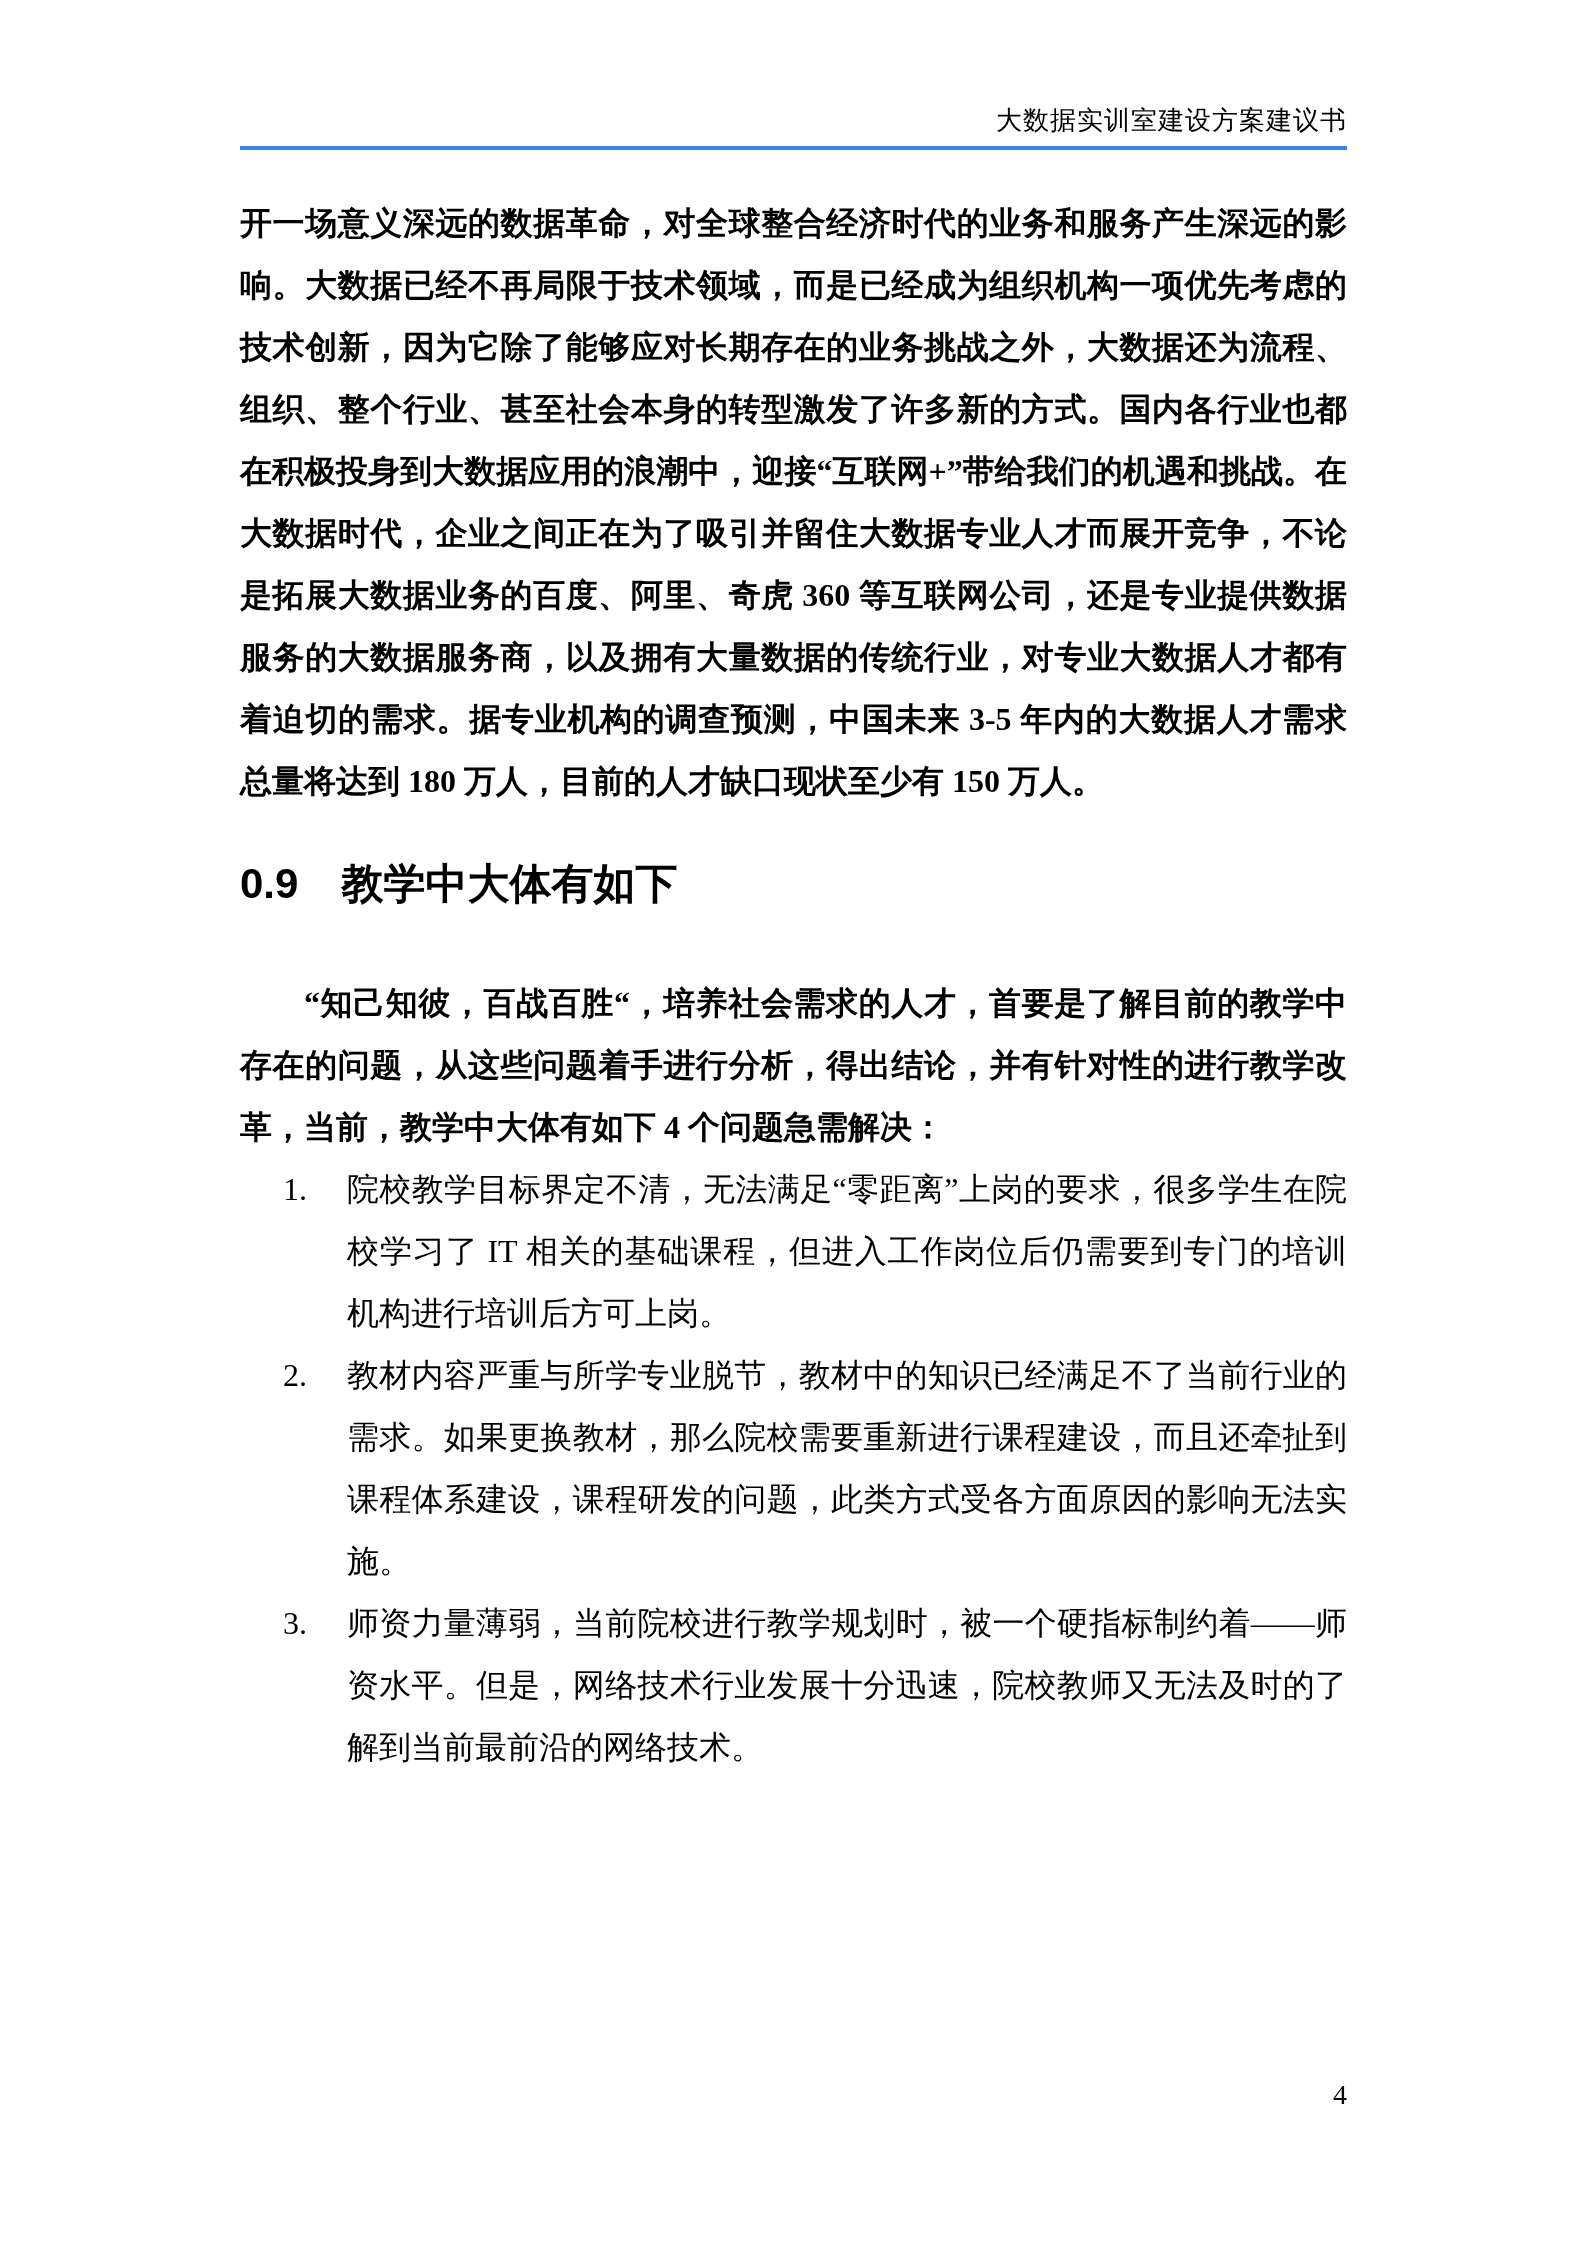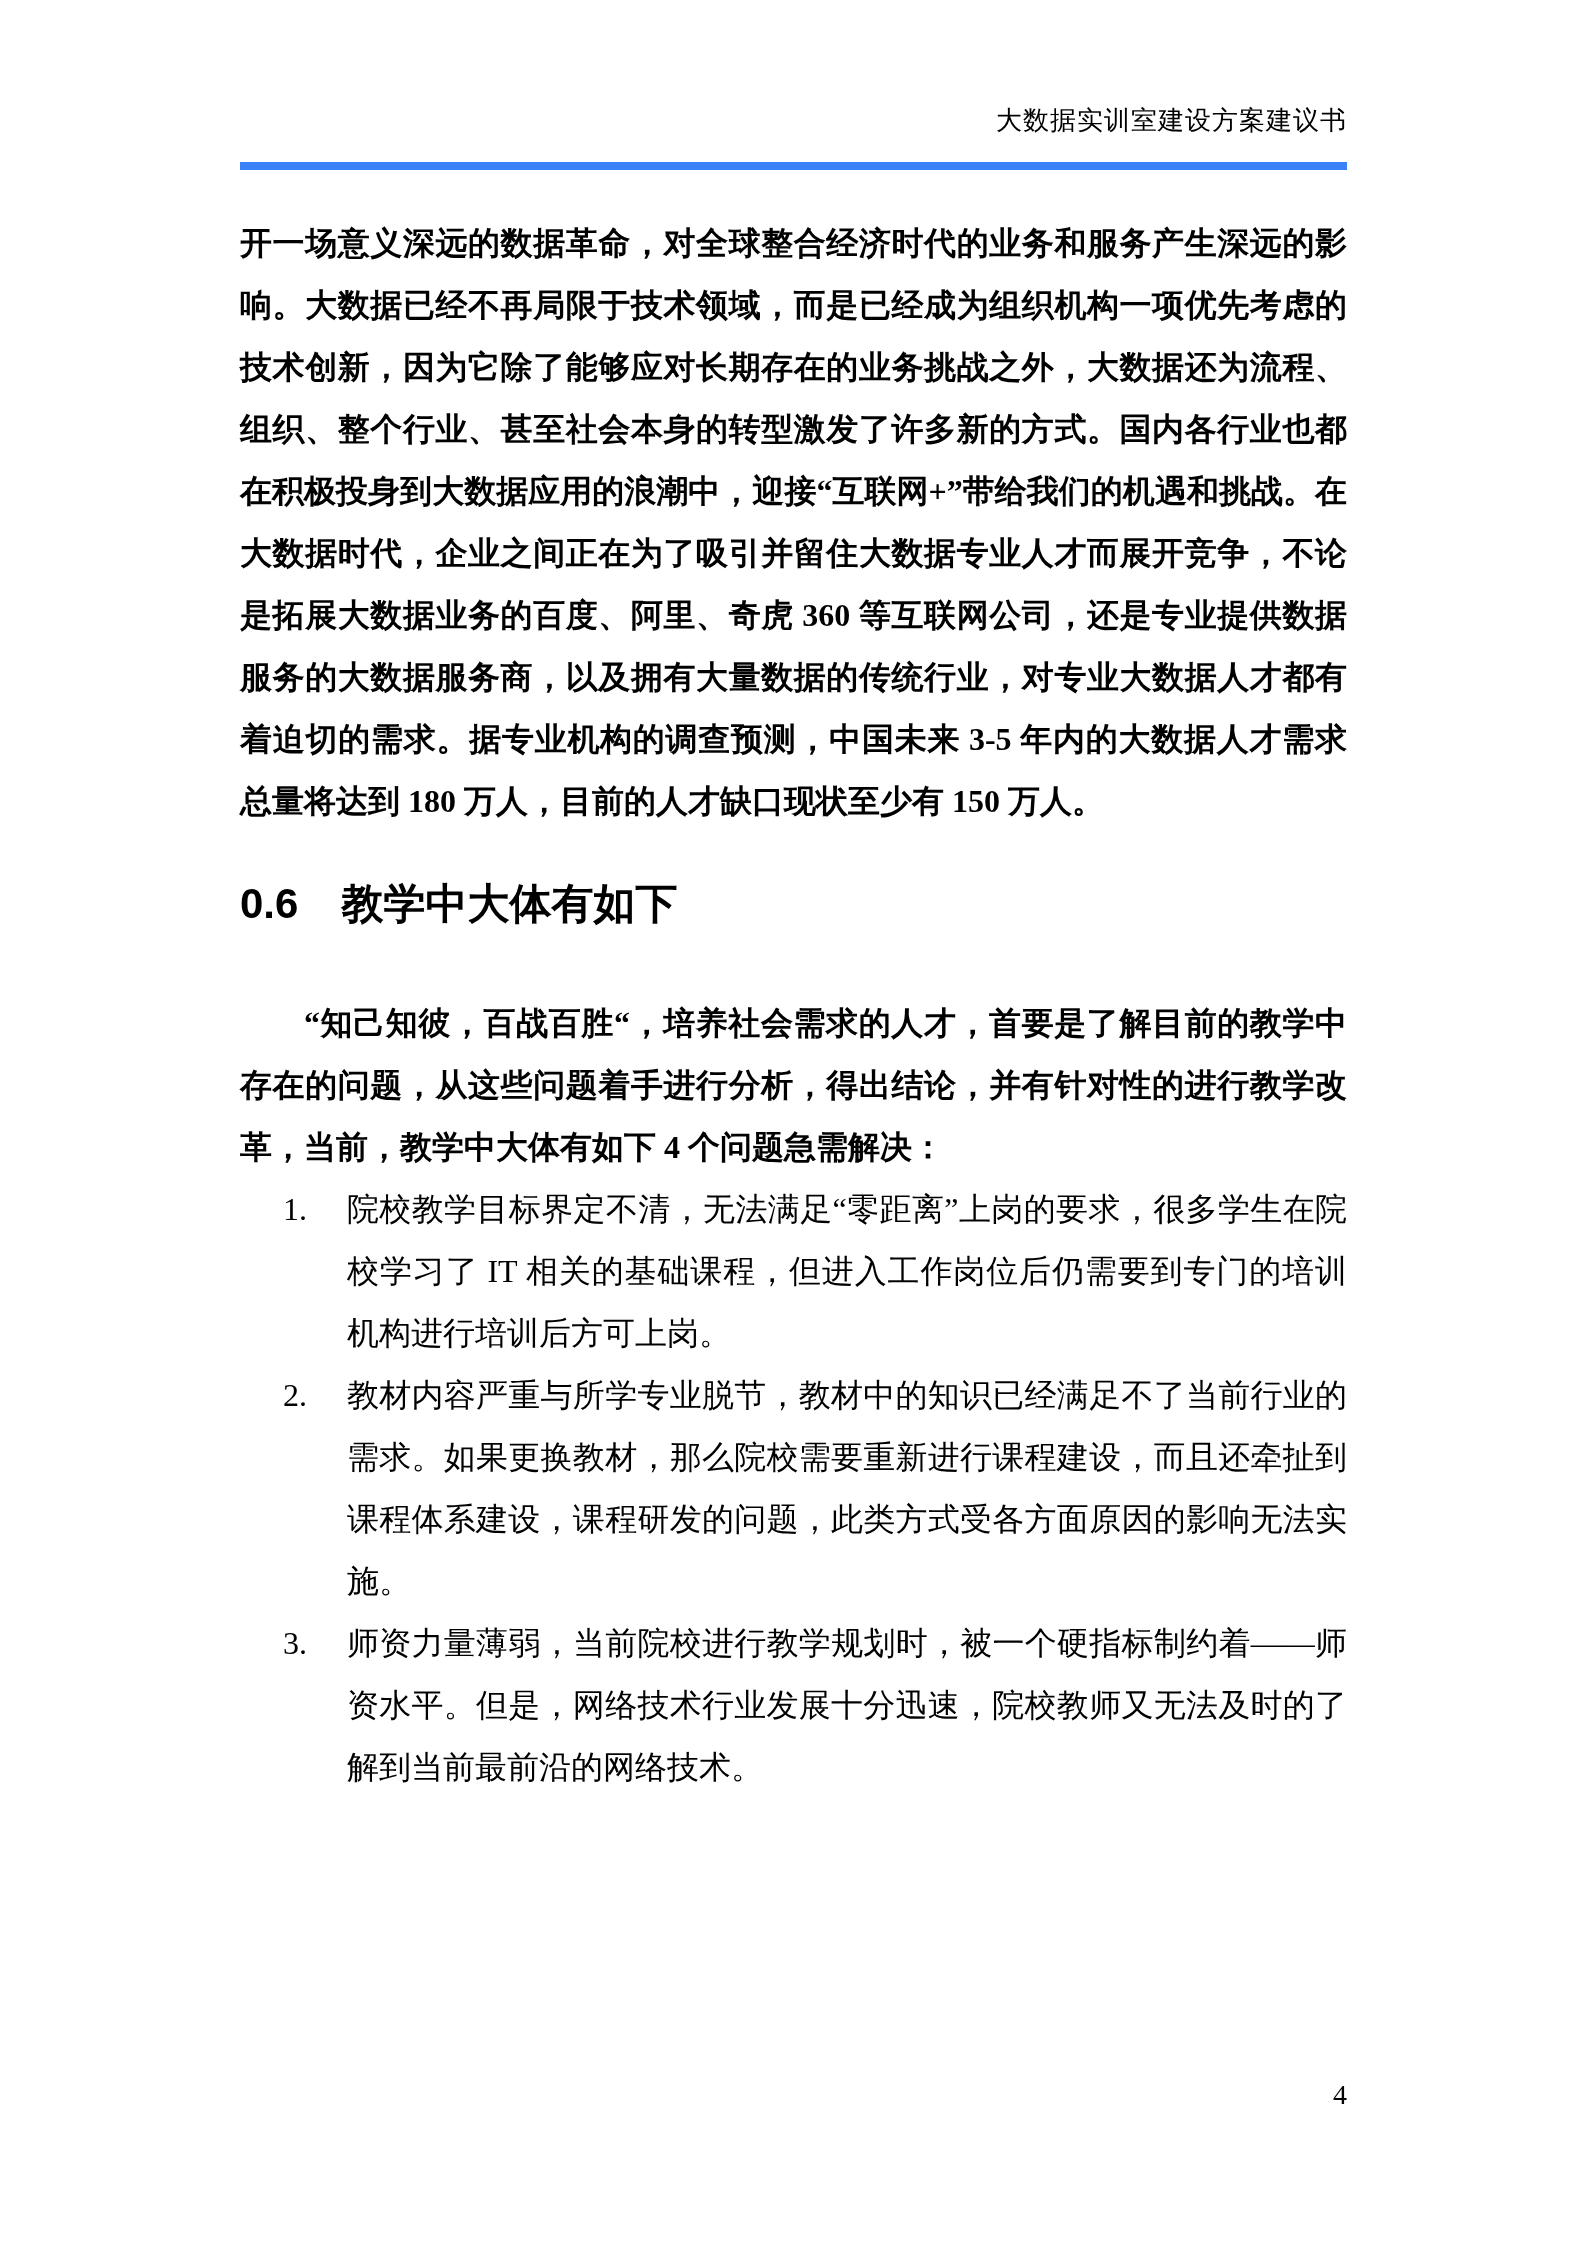--- a/index.html
+++ b/index.html
@@ -16,22 +16,22 @@
     font-family: "Liberation Serif", "DejaVu Serif", serif;
     overflow: hidden;
   }
   .content {
     position: absolute;
     left: 240px;
     top: 104px;
     width: 1107px;
   }
   .page-header {
-    border-bottom: 8px solid #3b82f6;
-    padding-bottom: 24px;
+    border-bottom: 4px solid #3b82f6;
+    padding-bottom: 8px;
   }
   .header-title {
     text-align: right;
     font-size: 26px;
     line-height: 34px;
     letter-spacing: 1px;
   }
   .body-text {
     margin-top: 42px;
     font-size: 32px;
@@ -94,21 +94,21 @@
     <div class="page-header">
       <div class="header-title">大数据实训室建设方案建议书</div>
     </div>
 
     <div class="body-text">
 
       <p class="para">开一场意义深远的数据革命，对全球整合经济时代的业务和服务产生深远的影响。大数据已经不再局限于技术领域，而是已经成为组织机构一项优先考虑的技术创新，因为它除了能够应对长期存在的业务挑战之外，大数据还为流程、组织、整个行业、甚至社会本身的转型激发了许多新的方式。国内各行业也都在积极投身到大数据应用的浪潮中，迎接“互联网+”带给我们的机遇和挑战。在大数据时代，企业之间正在为了吸引并留住大数据专业人才而展开竞争，不论是拓展大数据业务的百度、阿里、奇虎 360 等互联网公司，还是专业提供数据服务的大数据服务商，以及拥有大量数据的传统行业，对专业大数据人才都有着迫切的需求。据专业机构的调查预测，中国未来 3-5 年内的大数据人才需求总量将达到 180 万人，目前的人才缺口现状至少有 150 万人。</p>
 
 
       <h2 class="section-heading">
-        <span class="section-number">0.6</span><span class="section-title">教学中大体有如下</span>
+        <span class="section-number">0.9</span><span class="section-title">教学中大体有如下</span>
       </h2>
 
       <p class="para indent">“知己知彼，百战百胜“，培养社会需求的人才，首要是了解目前的教学中存在的问题，从这些问题着手进行分析，得出结论，并有针对性的进行教学改革，当前，教学中大体有如下 4 个问题急需解决：</p>
 
       <ol class="problem-list">
         <li class="list-item">
           <span class="item-number">1.</span>
           <span class="item-text">院校教学目标界定不清，无法满足“零距离”上岗的要求，很多学生在院校学习了 IT 相关的基础课程，但进入工作岗位后仍需要到专门的培训机构进行培训后方可上岗。</span>
         </li>
         <li class="list-item">

